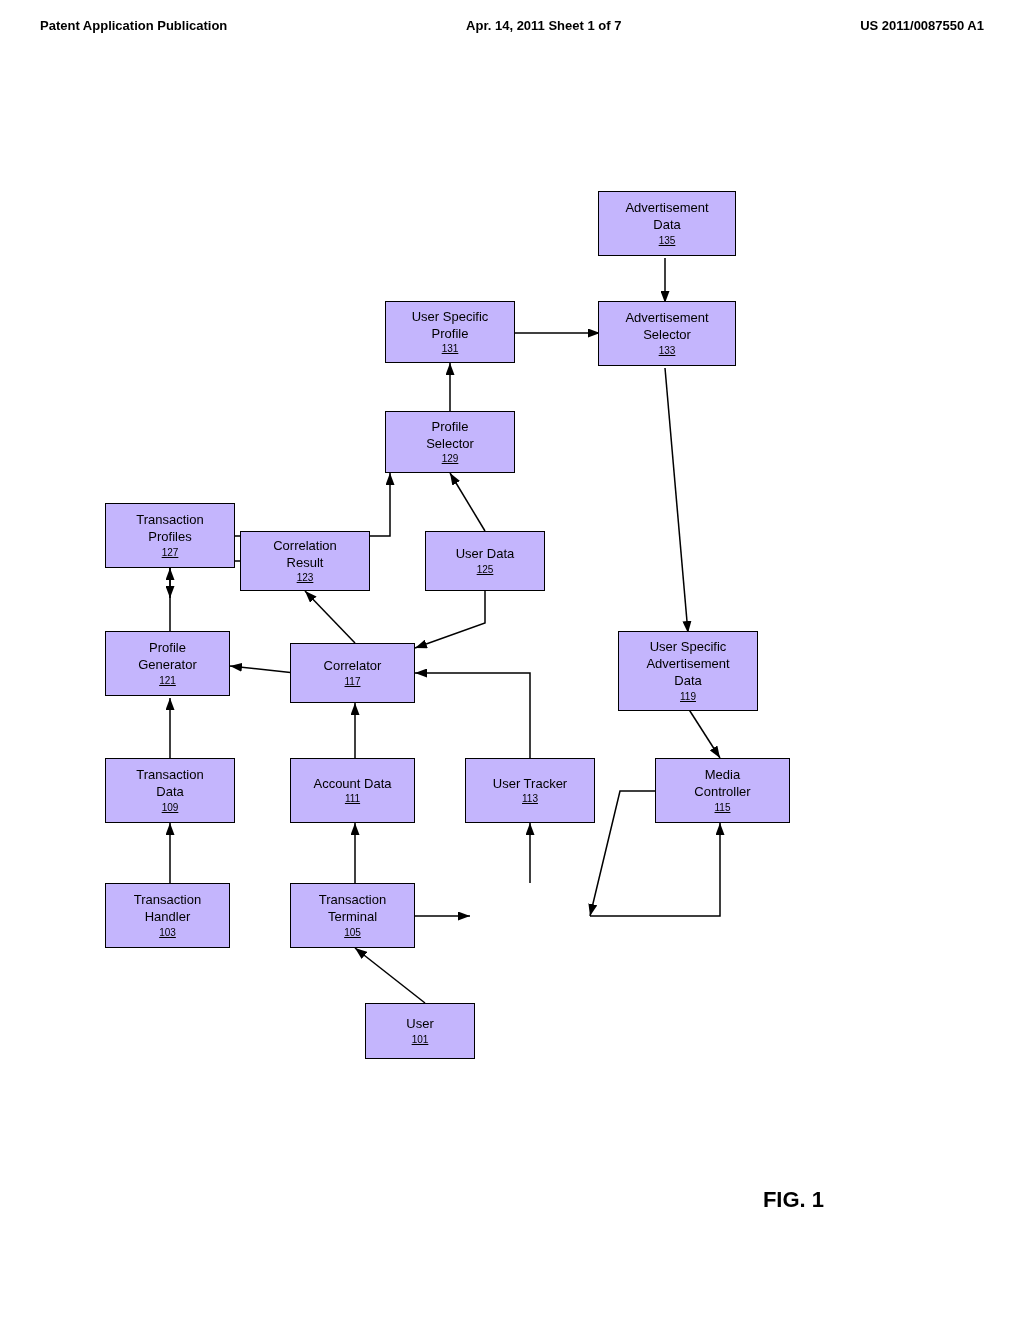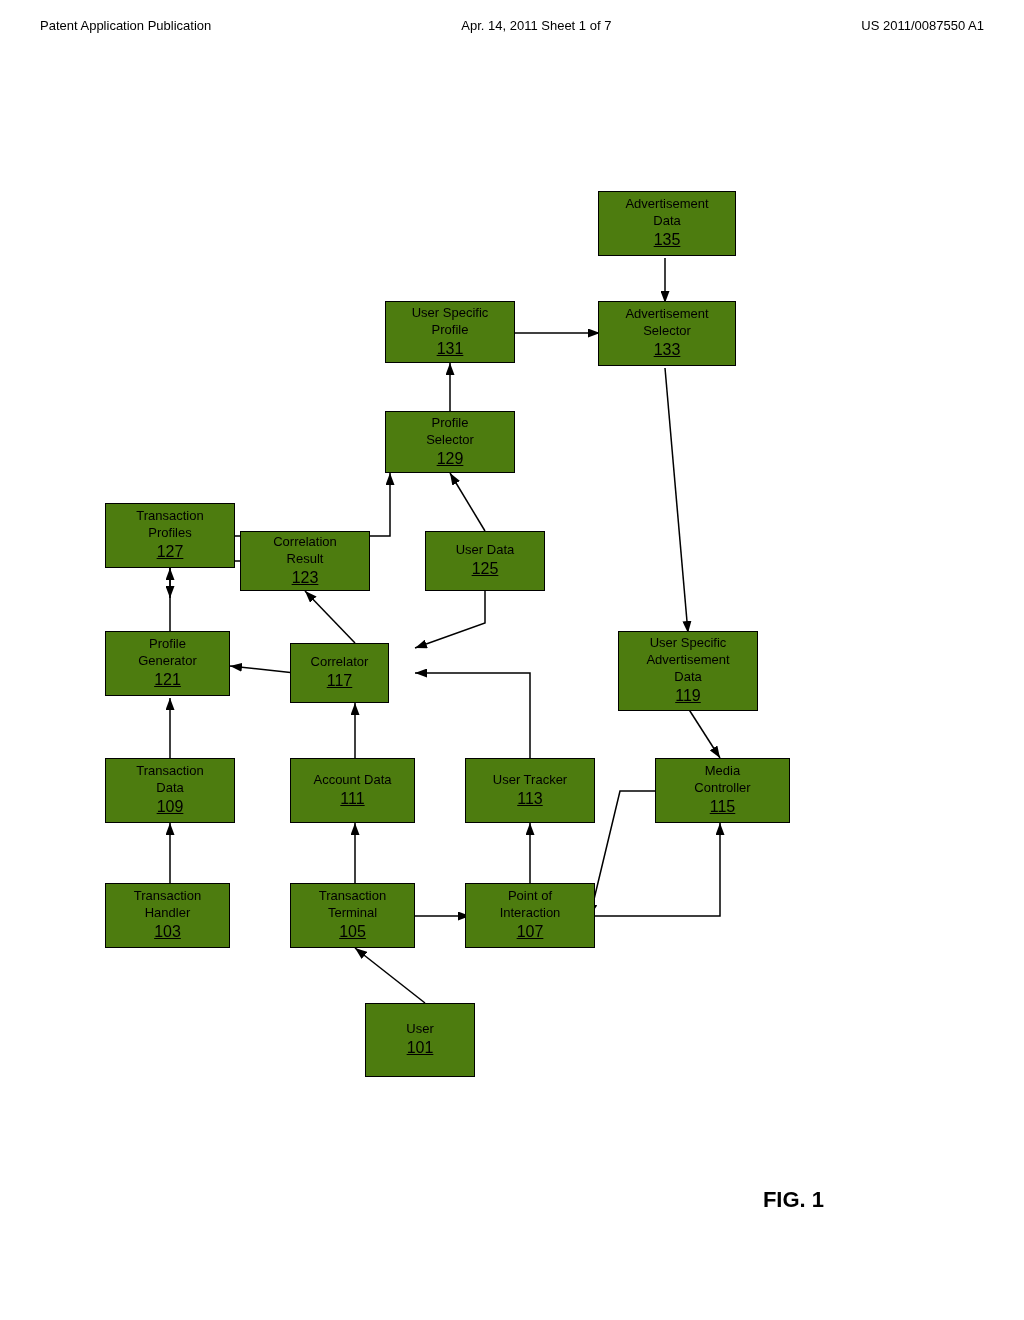--- a/index.html
+++ b/index.html
@@ -8,43 +8,43 @@
       font-family: Arial, sans-serif;
       width: 1024px;
       min-height: 1320px;
       position: relative;
     }
     .header {
       display: flex;
       justify-content: space-between;
       padding: 18px 40px 0 40px;
       font-size: 13px;
-      font-weight: normal;
+      font-weight: bold;
     }
     .diagram-area {
       position: relative;
       width: 100%;
       height: 1200px;
       margin-top: 10px;
     }
     .box {
       position: absolute;
       border: 1.5px solid #000;
-      background: #4d7c0f;
+      background: #c4b5fd;
       text-align: center;
       display: flex;
       flex-direction: column;
       align-items: center;
       justify-content: center;
       font-size: 13px;
       line-height: 1.3;
       padding: 6px 8px;
     }
     .box .ref {
-      font-size: 16px;
+      font-size: 10px;
       text-decoration: underline;
       display: block;
     }
     svg.arrows {
       position: absolute;
       top: 0; left: 0;
       width: 100%;
       height: 100%;
       pointer-events: none;
       overflow: visible;
@@ -118,39 +118,35 @@
 
     <line x1="665" y1="325" x2="688" y2="590" stroke="#000" stroke-width="1.5" marker-end="url(#arrowhead)"></line>
 
     <line x1="688" y1="665" x2="720" y2="715" stroke="#000" stroke-width="1.5" marker-end="url(#arrowhead)"></line>
 
     <polyline points="660,748 620,748 590,873" fill="none" stroke="#000" stroke-width="1.5" marker-end="url(#arrowhead)"></polyline>
 
     <polygon points="170,525 163,515 170,505 177,515" fill="#000"></polygon>
   </svg>
 
-  <div class="box" style="left:365px; top:960px; width:110px; height:74px;">
+  <div class="box" style="left:365px; top:960px; width:110px; height:56px;">
     <span>User</span>
     <span class="ref">101</span>
   </div>
 
   <div class="box" style="left:105px; top:840px; width:125px; height:65px;">
     <span>Transaction<br>Handler</span>
     <span class="ref">103</span>
   </div>
 
   <div class="box" style="left:290px; top:840px; width:125px; height:65px;">
     <span>Transaction<br>Terminal</span>
     <span class="ref">105</span>
   </div>
 
-  <div class="box" style="left:465px; top:840px; width:130px; height:65px;">
-    <span>Point of<br>Interaction</span>
-    <span class="ref">107</span>
-  </div>
 
   <div class="box" style="left:105px; top:715px; width:130px; height:65px;">
     <span>Transaction<br>Data</span>
     <span class="ref">109</span>
   </div>
 
   <div class="box" style="left:290px; top:715px; width:125px; height:65px;align-items:center;">
     <span>Account Data</span>
     <span class="ref">111</span>
   </div>
@@ -158,21 +154,21 @@
   <div class="box" style="left:465px; top:715px; width:130px; height:65px;">
     <span>User Tracker</span>
     <span class="ref">113</span>
   </div>
 
   <div class="box" style="left:655px; top:715px; width:135px; height:65px;">
     <span>Media<br>Controller</span>
     <span class="ref">115</span>
   </div>
 
-  <div class="box" style="left:290px; top:600px; width:99px; height:60px;">
+  <div class="box" style="left:290px; top:600px; width:125px; height:60px;">
     <span>Correlator</span>
     <span class="ref">117</span>
   </div>
 
   <div class="box" style="left:618px; top:588px; width:140px; height:80px;">
     <span>User Specific<br>Advertisement<br>Data</span>
     <span class="ref">119</span>
   </div>
 
   <div class="box" style="left:105px; top:588px; width:125px; height:65px;">

